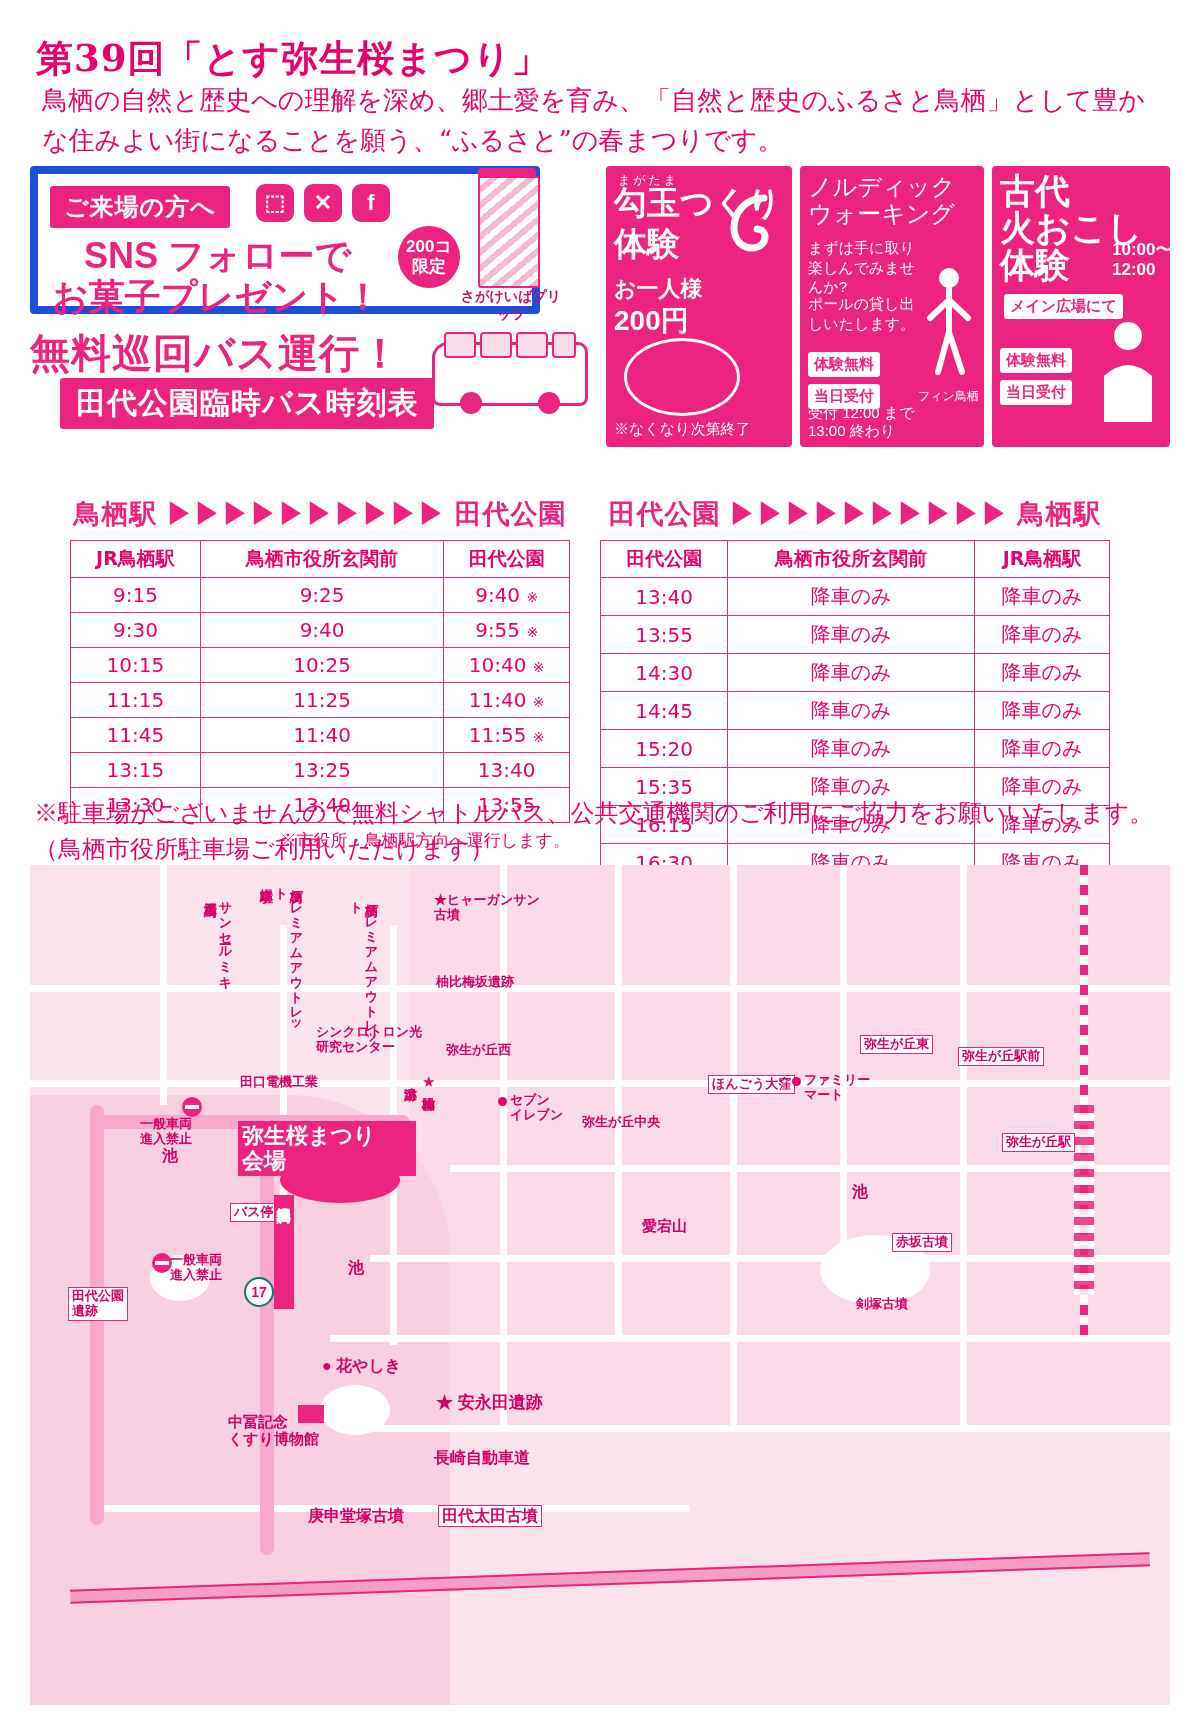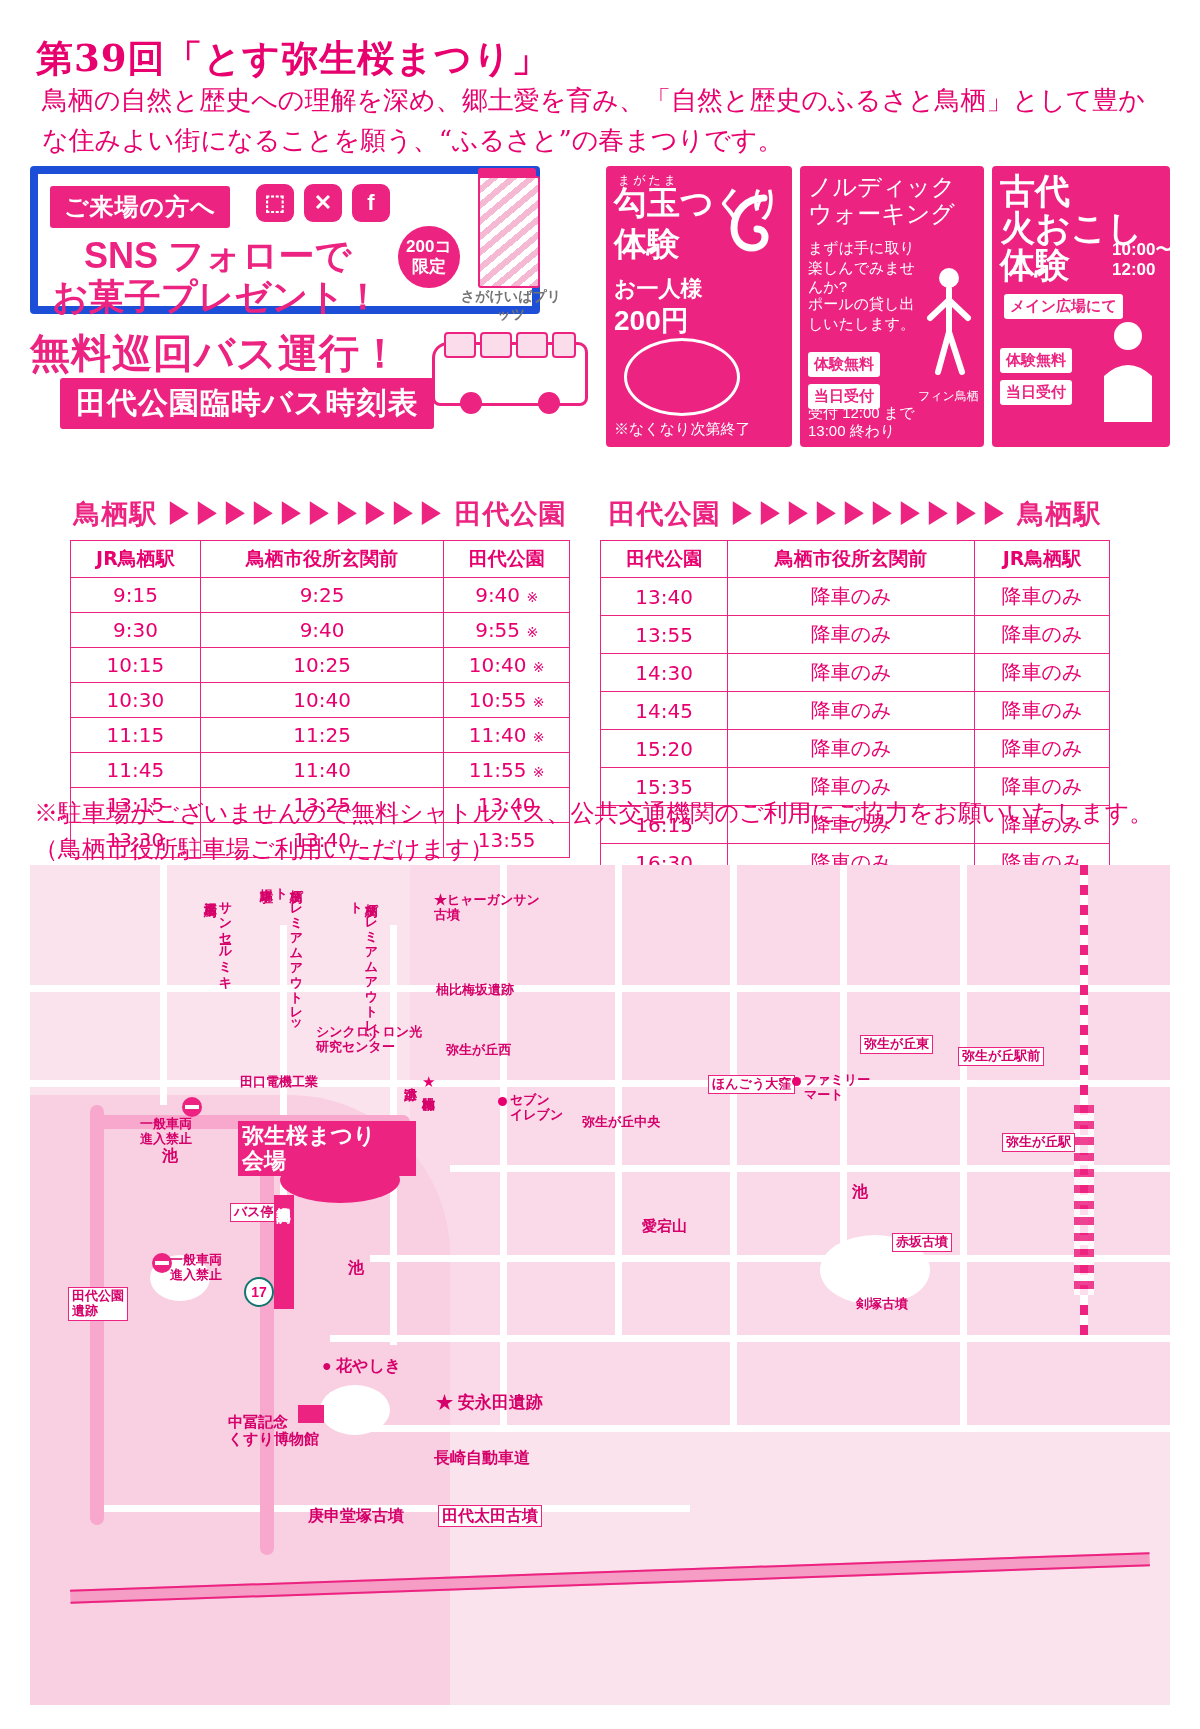--- a/index.html
+++ b/index.html
@@ -61,21 +61,21 @@
   .pretz .box{
     position:absolute;left:10px;top:6px;width:58px;height:108px;
     background:#f9d0e2;border:2px solid #ec2380;border-radius:3px;
     background-image:repeating-linear-gradient(140deg,#fff 0 6px,#f6b9d4 6px 12px);
   }
   .pretz-cap{
     position:absolute;left:10px;top:-2px;width:58px;height:14px;background:#ec2380;border-radius:3px;
   }
   .pretz-label{
     position:absolute;left:-12px;top:118px;width:110px;text-align:center;
-    font-size:14px;color:#737373;font-weight:bold;
+    font-size:14px;color:#be185d;font-weight:bold;
   }
 
   .bus-title{
     position:absolute;left:0;top:160px;
     font-size:40px;font-weight:bold;color:#ec2380;letter-spacing:1px;
   }
   .bus-sub{
     position:absolute;left:30px;top:212px;
     background:#ec2380;color:#fff;font-size:30px;font-weight:bold;
     padding:5px 16px;border-radius:3px;letter-spacing:1px;
@@ -288,25 +288,20 @@
             <td>9:30</td>
             <td>9:40</td>
             <td><span>9:55</span> <span class="star">※</span></td>
           </tr>
         <tr>
             <td>10:15</td>
             <td>10:25</td>
             <td><span>10:40</span> <span class="star">※</span></td>
           </tr>
         <tr>
-            <td>10:30</td>
-            <td>10:40</td>
-            <td><span>10:55</span> <span class="star">※</span></td>
-          </tr>
-        <tr>
             <td>11:15</td>
             <td>11:25</td>
             <td><span>11:40</span> <span class="star">※</span></td>
           </tr>
         <tr>
             <td>11:45</td>
             <td>11:40</td>
             <td><span>11:55</span> <span class="star">※</span></td>
           </tr>
         <tr>
@@ -432,21 +427,21 @@
 進入禁止</div>
 
     <div class="lbl v" style="left:172px;top:28px;height:140px;white-space:pre-line">サンセールミキ
 鳥栖工場</div>
     <div class="lbl v" style="left:228px;top:14px;height:150px;white-space:pre-line">鳥栖プレミアムアウトレット
 駐車場</div>
     <div class="lbl v" style="left:318px;top:28px;height:150px;white-space:pre-line">鳥栖プレミアムアウトレット</div>
 
     <div class="lbl" style="left:404px;top:28px;white-space:pre-line">★ヒャーガンサン
 古墳</div>
-    <div class="lbl" style="left:406px;top:118px;">柚比梅坂遺跡</div>
+    <div class="lbl" style="left:406px;top:110px;">柚比梅坂遺跡</div>
     <div class="lbl" style="left:286px;top:160px;white-space:pre-line">シンクロトロン光
 研究センター</div>
     <div class="lbl" style="left:210px;top:210px;">田口電機工業</div>
 
     <div class="lbl" style="left:416px;top:178px;">弥生が丘西</div>
     <div class="lbl" style="left:552px;top:250px;">弥生が丘中央</div>
     <div class="lbl boxw" style="left:830px;top:170px;">弥生が丘東</div>
     <div class="lbl boxw" style="left:928px;top:182px;">弥生が丘駅前</div>
     <div class="lbl boxw" style="left:972px;top:268px;">弥生が丘駅</div>
 

